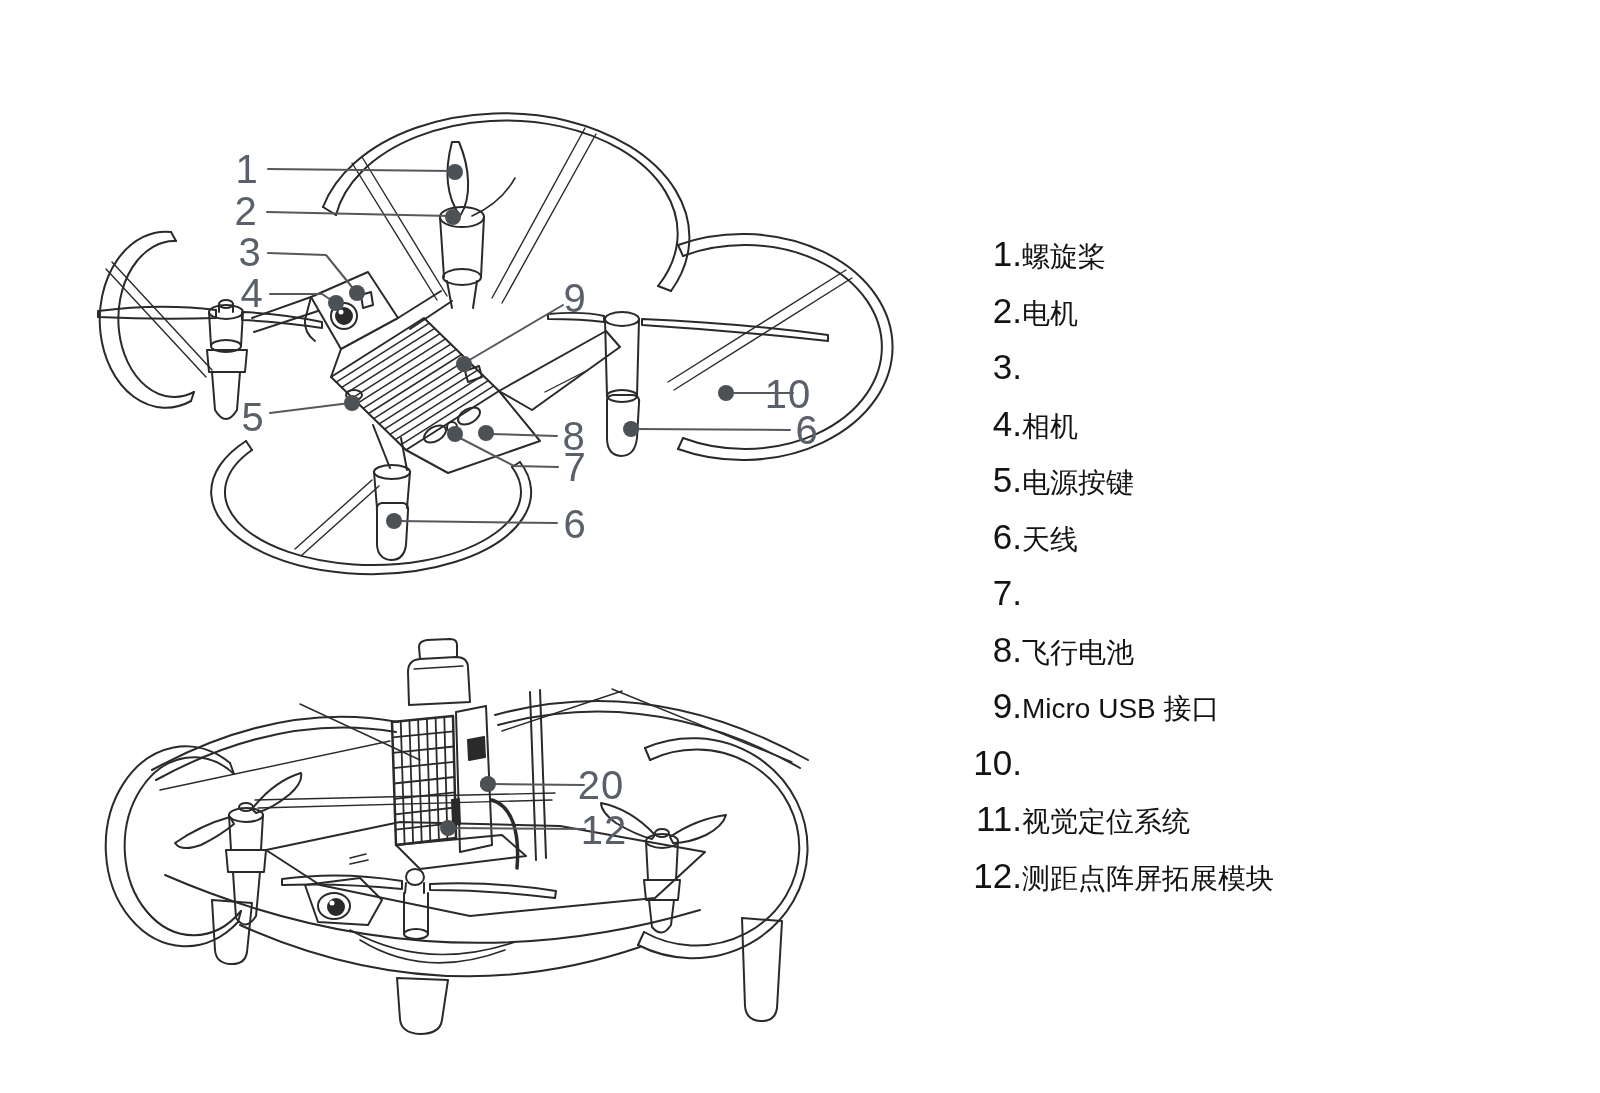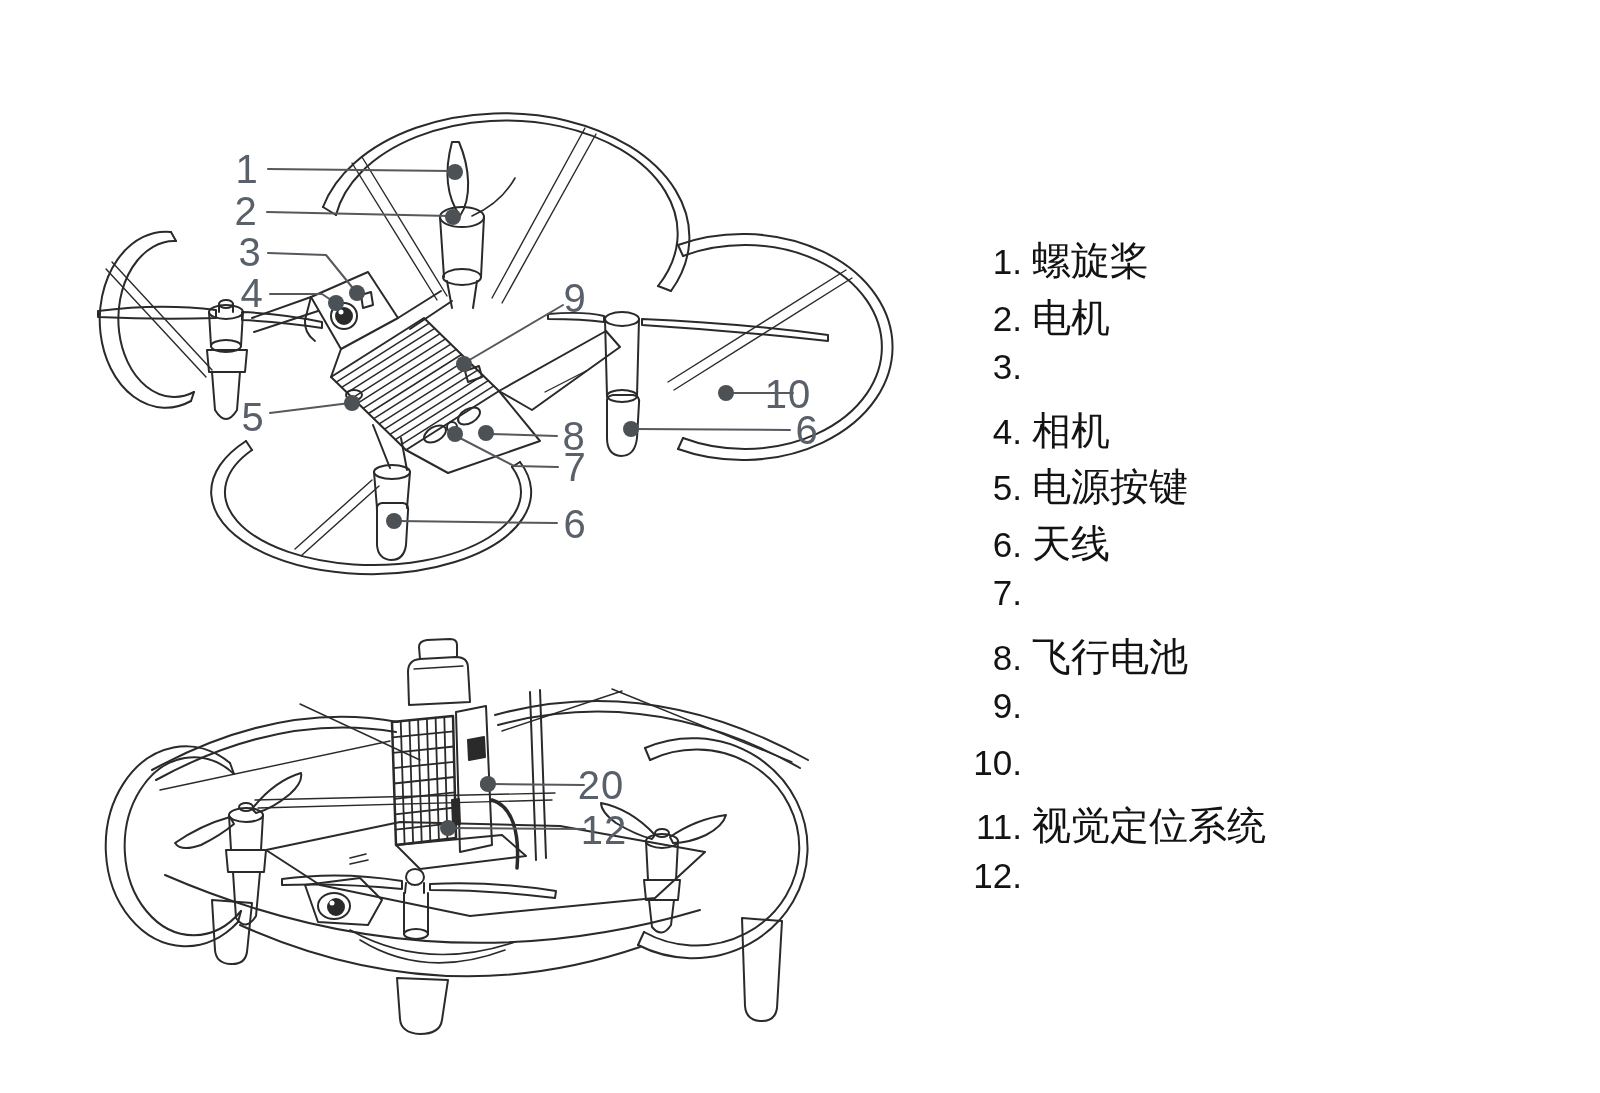--- a/index.html
+++ b/index.html
@@ -9,21 +9,21 @@
   }
   .art{position:absolute;left:0;top:0;}
   .callout{
     position:absolute;transform:translate(-50%,-50%);
     font-size:40px;font-weight:400;color:#59606a;letter-spacing:1px;line-height:1;
     font-family:"Liberation Sans","DejaVu Sans",sans-serif;
   }
   .legend{position:absolute;left:938px;top:234px;}
   .lrow{display:flex;align-items:baseline;height:56.5px;}
   .lnum{display:inline-block;width:84px;text-align:right;font-size:35px;color:#131313;}
-  .ltxt{margin-left:10px;font-size:39px;color:#131313;white-space:nowrap;}
+  .ltxt{font-size:28px;color:#131313;white-space:nowrap;}
 </style>
 </head>
 <body>
 
 <div class="canvas">
 
   <svg class="art" width="1600" height="1093" viewBox="0 0 1600 1093">
     <g fill="none" stroke="#2a2a2a" stroke-width="2" stroke-linecap="round" stroke-linejoin="round">
 
       <g>
@@ -272,26 +272,28 @@
       </div>
     <div class="lrow">
         <span class="lnum">7.</span>
       </div>
     <div class="lrow">
         <span class="lnum">8.</span>
         <span class="ltxt">飞行电池</span>
       </div>
     <div class="lrow">
         <span class="lnum">9.</span>
+        <span class="ltxt">Micro USB 接口</span>
       </div>
     <div class="lrow">
         <span class="lnum">10.</span>
       </div>
     <div class="lrow">
         <span class="lnum">11.</span>
         <span class="ltxt">视觉定位系统</span>
       </div>
     <div class="lrow">
         <span class="lnum">12.</span>
+        <span class="ltxt">测距点阵屏拓展模块</span>
       </div>
   </div>
 
 </div>
 
 </body></html>

